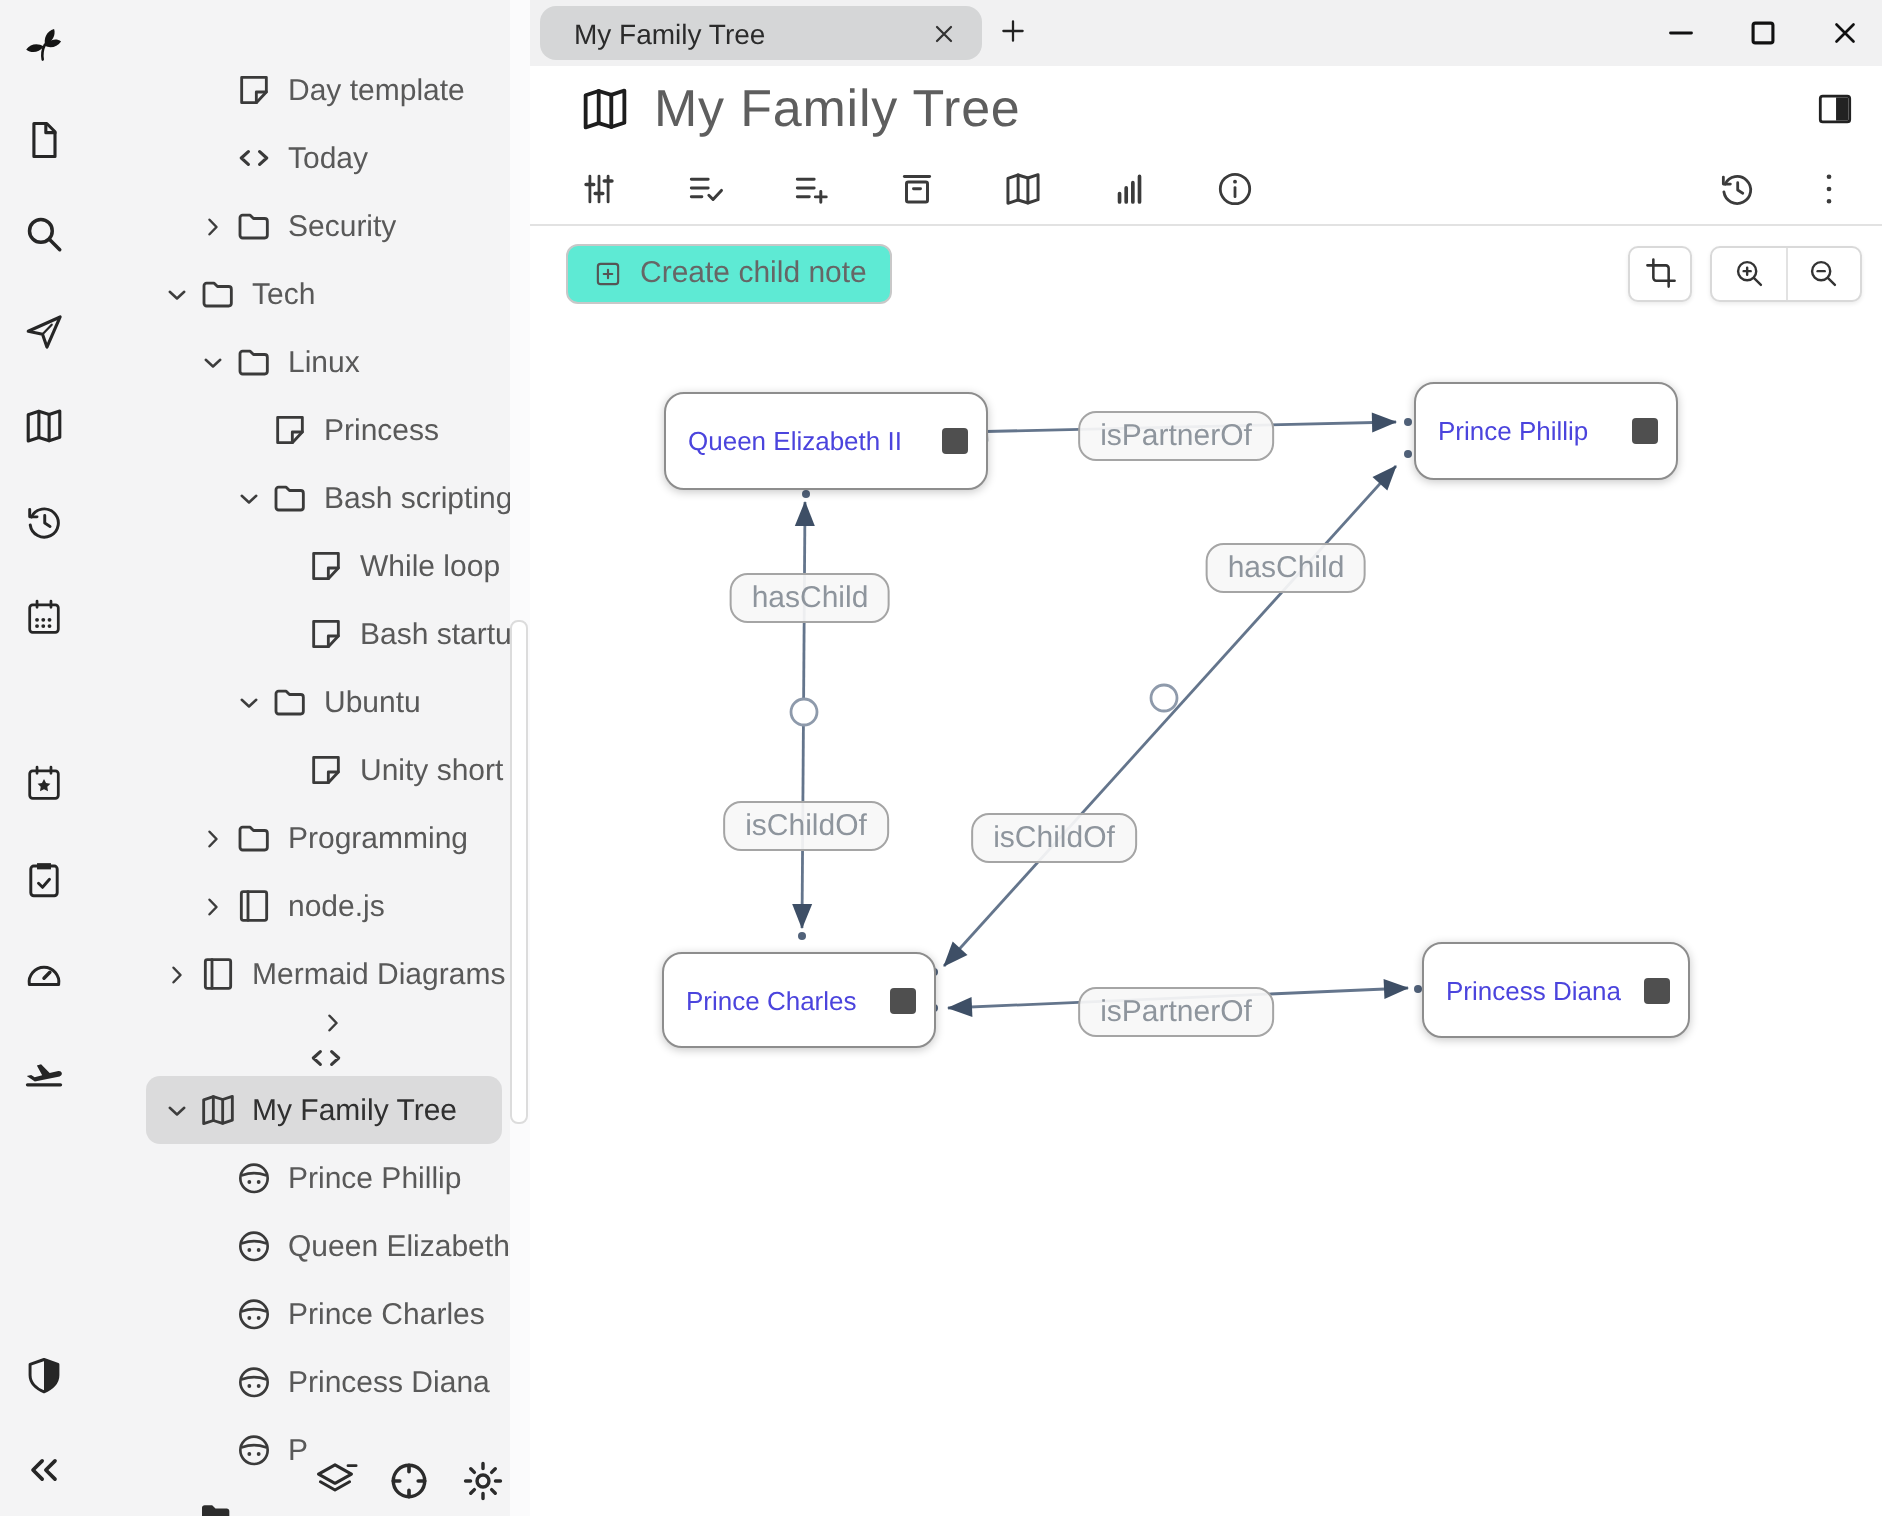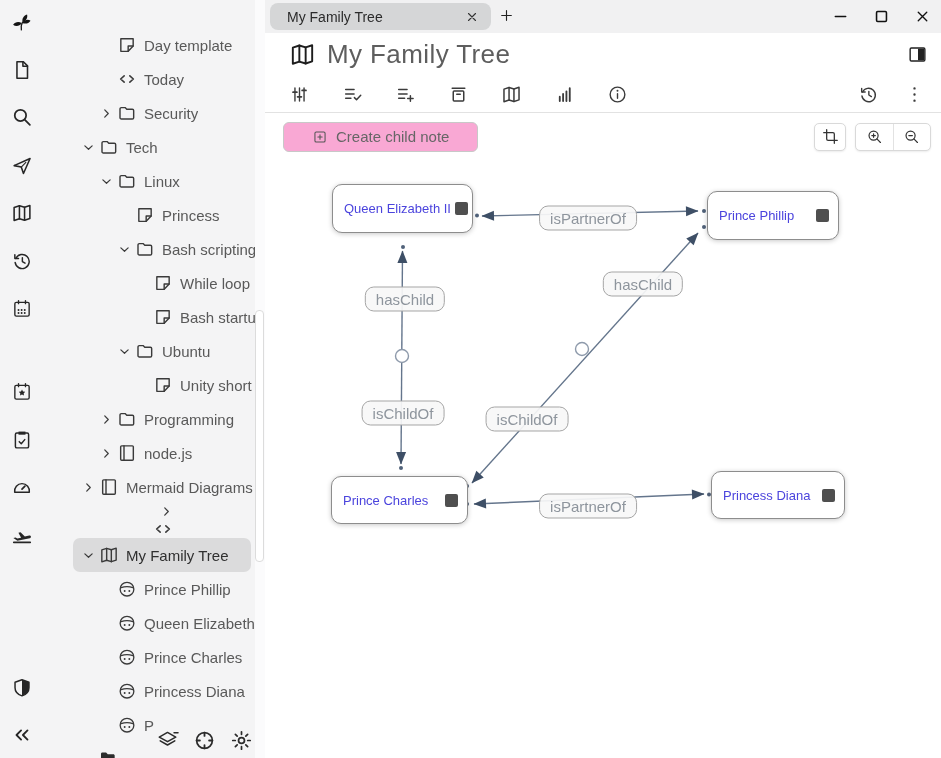--- a/index.html
+++ b/index.html
@@ -48,39 +48,39 @@
   .titlerow h1{font-size:26px;font-weight:400;color:#5e5e5e;margin:0;flex:1;letter-spacing:.4px;}
   .split{width:21px;height:21px;color:#222;}
 
   .ribbon{position:relative;z-index:5;height:36px;background:#fff;border-bottom:1px solid #e2e2e2;
           display:flex;align-items:center;padding:0 16px 0 24px;}
   #ribbonL{display:flex;gap:32px;flex:1;}
   #ribbonR{display:flex;gap:25px;}
   .ribbon .ic{width:21px;height:21px;color:#3b3b3b;}
 
   .toolbar{position:relative;z-index:5;height:47px;display:flex;align-items:center;padding:0 10px 0 18px;}
-  .ccn{display:flex;align-items:center;gap:8px;height:30px;padding:0 28px;background:#f9a8d4;border:1px solid #c8c8c8;
+  .ccn{display:flex;align-items:center;gap:8px;height:30px;padding:0 12px;background:#5eead4;border:1px solid #c8c8c8;
        border-radius:6px;font-size:15px;color:#666;font-family:inherit;cursor:pointer;}
   .ccn .ic{width:16px;height:16px;color:#555;}
   .mapctl{margin-left:auto;display:flex;gap:9px;}
   .mbtn{height:28px;background:#fff;border:1px solid #d9d9d9;border-radius:5px;box-shadow:0 1px 2px rgba(0,0,0,.08);
         display:flex;align-items:center;justify-content:center;color:#333;box-sizing:border-box;}
   .crop{width:32px;}
   .zgroup{width:76px;padding:0;}
   .half{width:38px;height:100%;display:flex;align-items:center;justify-content:center;}
   .half:first-child{border-right:1px solid #e2e2e2;}
   .mbtn .ic{width:17px;height:17px;}
 
   
   .edges{position:absolute;left:0;top:0;width:676px;height:758px;z-index:1;pointer-events:none;}
   .node{position:absolute;z-index:3;display:flex;align-items:center;justify-content:space-between;background:#fff;
         border:1px solid #8d8d8d;border-radius:10px;box-shadow:0 1px 5px rgba(0,0,0,.22);
         font-size:13px;color:#4b44dd;padding:0 9px 0 11px;white-space:nowrap;box-sizing:border-box;}
   .handle{width:13px;height:13px;background:#4f4f4f;border-radius:2px;flex:0 0 auto;margin-left:4px;}
-  .n1{left:67px;top:184px;width:141px;height:49px;}
+  .n1{left:67px;top:196px;width:162px;height:49px;}
   .n2{left:442px;top:191px;width:132px;height:49px;}
   .n3{left:66px;top:476px;width:137px;height:48px;}
   .n4{left:446px;top:471px;width:134px;height:48px;}
   .elabel{position:absolute;z-index:2;transform:translate(-50%,-50%);background:rgba(247,247,247,.93);
           border:1px solid #a5a5a5;border-radius:9px;padding:3px 10px;font-size:15px;color:#8e959d;white-space:nowrap;}
   .l1{left:323px;top:218px;}.l2{left:140px;top:299px;}.l3{left:378px;top:284px;}
   .l4{left:138px;top:413px;}.l5{left:262px;top:419px;}.l6{left:323px;top:506px;}
 </style>
 </head>
 <body>

